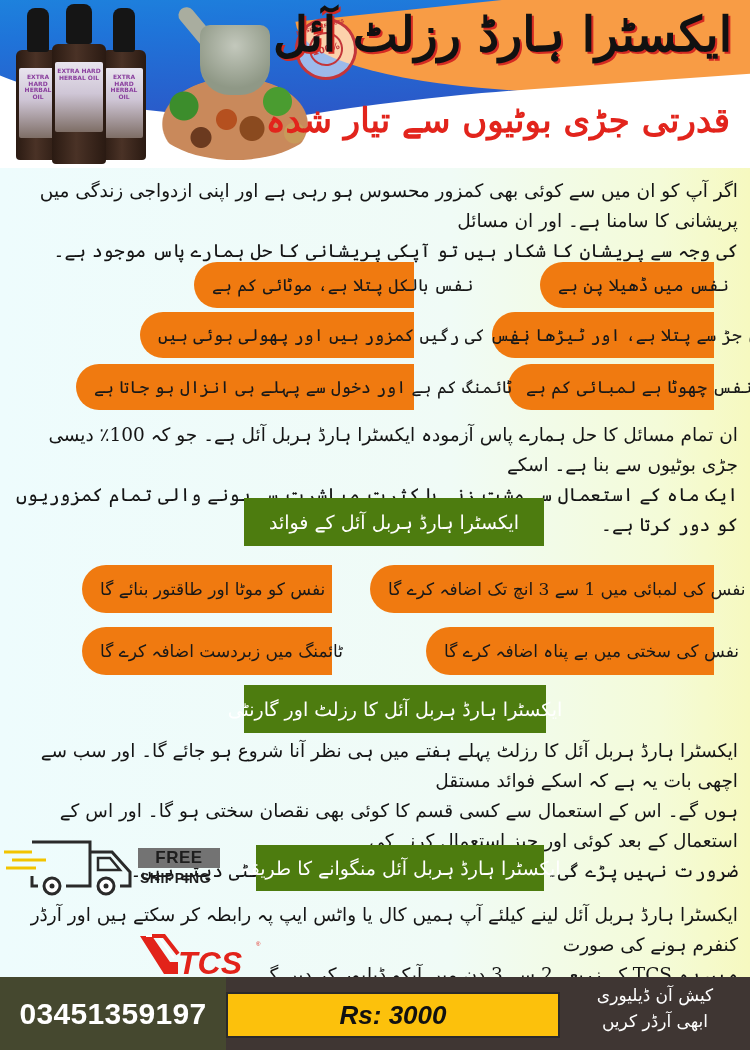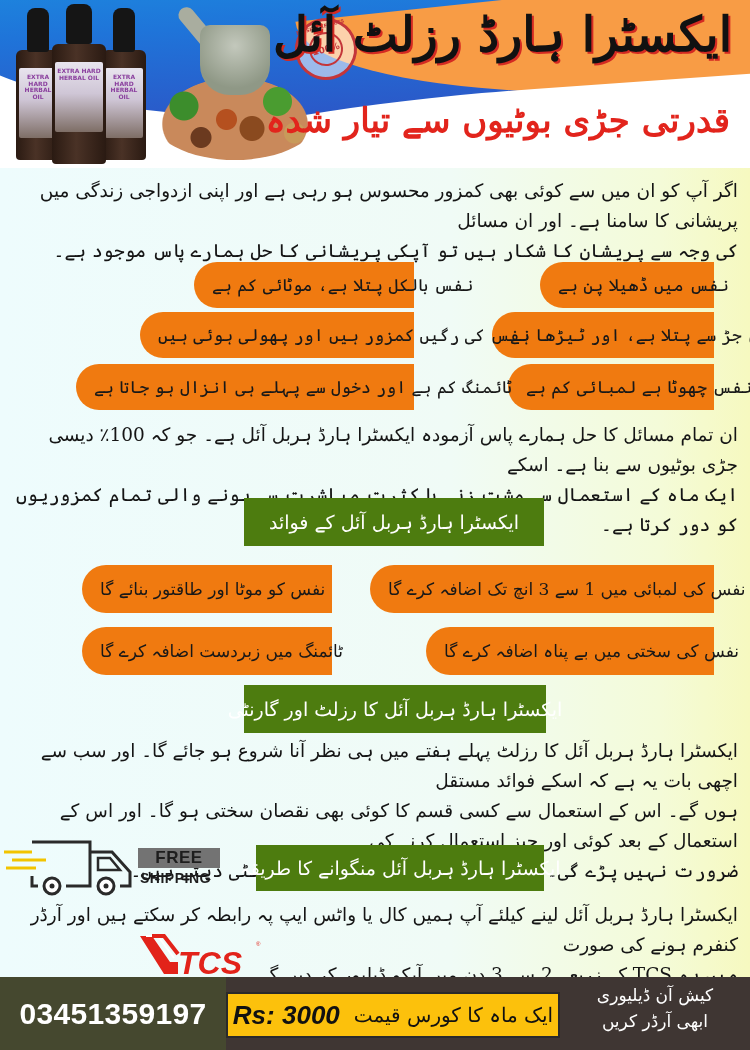--- a/index.html
+++ b/index.html
@@ -157,18 +157,17 @@
   <path d="M8 4 L20 4 L36 26" fill="none" stroke="#ffffff" stroke-width="2"></path>
   <path d="M14 4 L26 4 L40 22" fill="none" stroke="#e2231a" stroke-width="4"></path>
   <text x="40" y="42" font-family="Liberation Sans, sans-serif" font-weight="bold" font-style="italic" font-size="32" fill="#e2231a">TCS</text>
   <text x="118" y="14" font-family="Liberation Sans, sans-serif" font-size="6" fill="#e2231a">®</text>
 </svg>
 
 <div class="footer"></div>
 <div class="phone-box">03451359197</div>
 <div class="price-box">
   <span class="price-val">Rs: 3000</span>
-  <span class="price-label">ایک ماہ کا کورس قیمت</span>
 </div>
 <div class="cod">
   <div>کیش آن ڈیلیوری</div>
   <div>ابھی آرڈر کریں</div>
 </div>
 
 </body></html>

